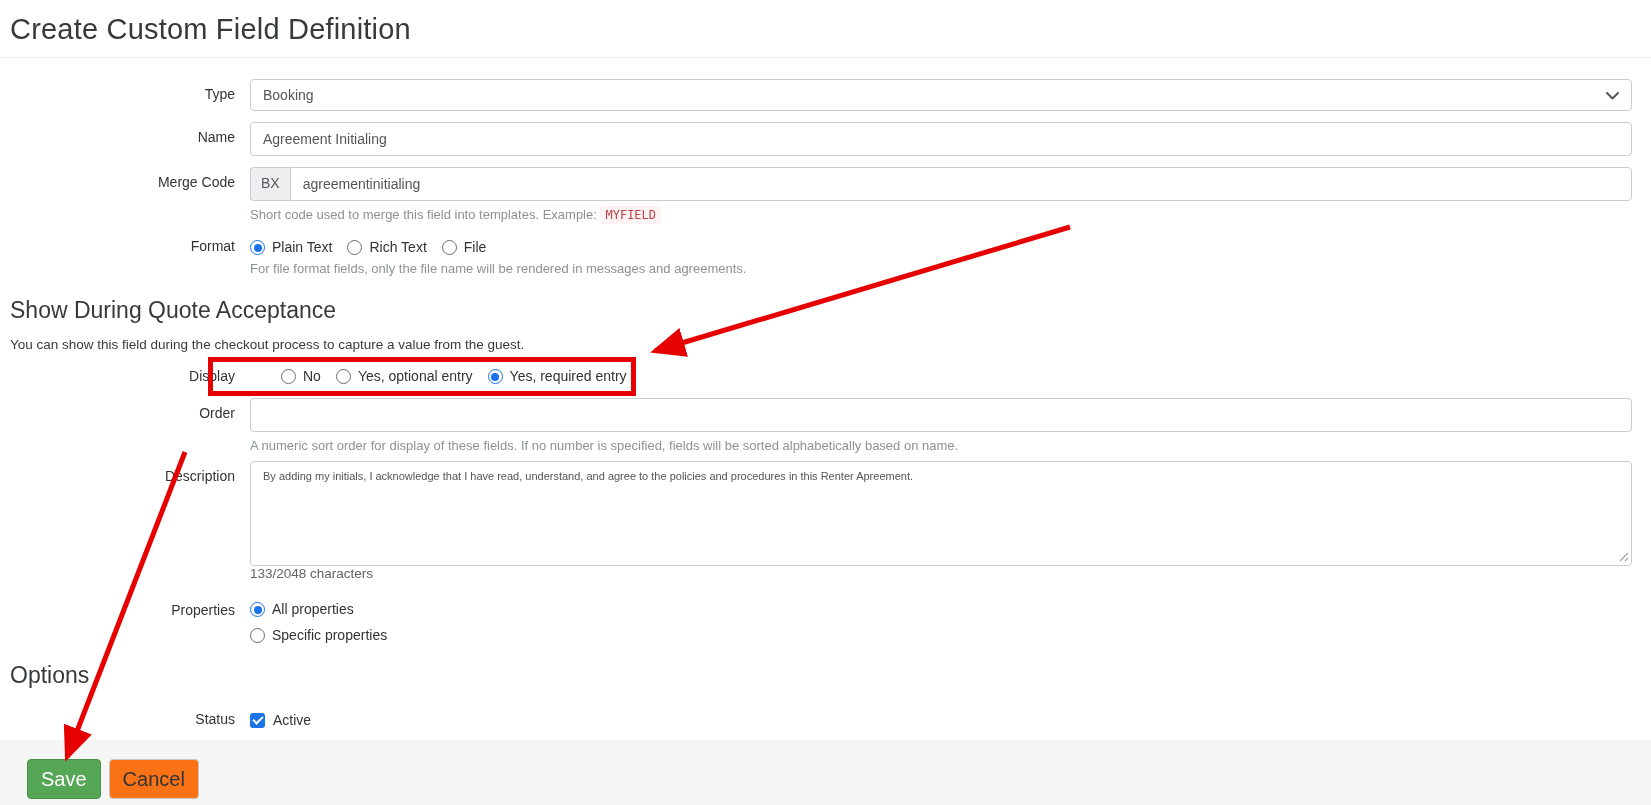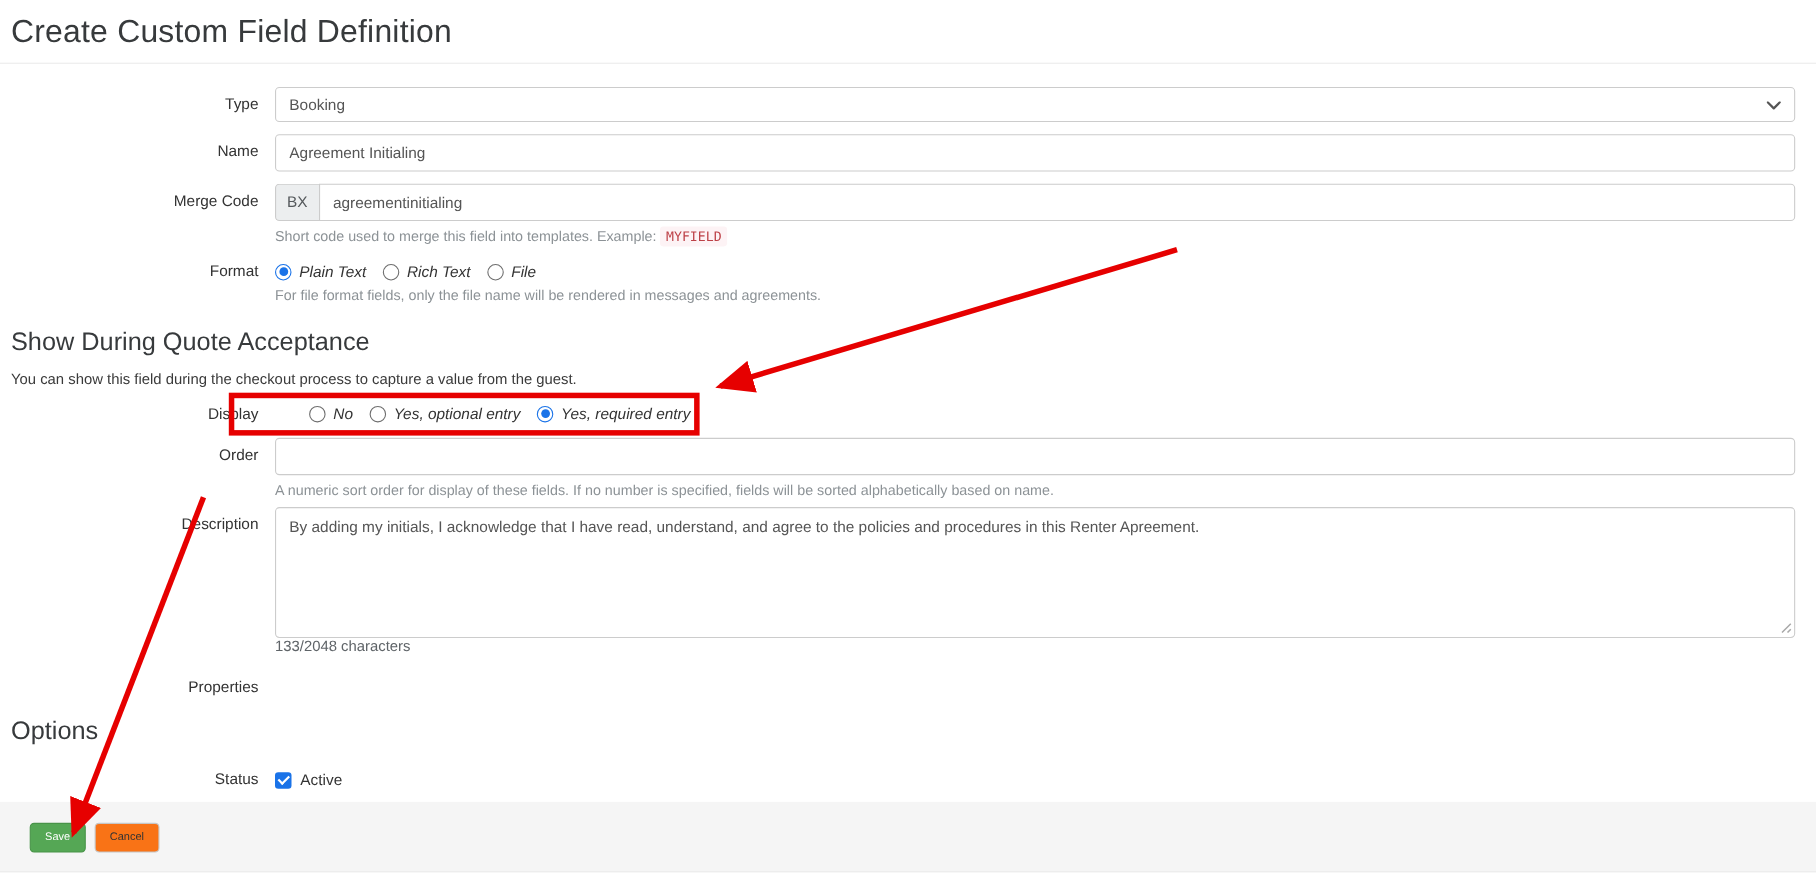--- a/index.html
+++ b/index.html
@@ -100,21 +100,21 @@
   .code-chip {
     font-family: "DejaVu Sans Mono", monospace;
     font-size: 12px;
     color: #bd4147;
     background: #fdf3f5;
     padding: 2px 5px;
     border-radius: 3px;
   }
   
   .radio-line { display: flex; align-items: center; padding-top: 8px; }
-  .radio-option { display: inline-flex; align-items: center; margin-right: 15px; cursor: pointer; font-style: italic; }
+  .radio-option { display: inline-flex; align-items: flex-end; margin-right: 15px; cursor: pointer; }
   .radio-dot {
     width: 15px; height: 15px;
     border: 1.5px solid #6e6e6e;
     border-radius: 50%;
     background: #fff;
     margin-right: 7px;
     flex: 0 0 auto;
     position: relative;
   }
   .radio-option.checked .radio-dot { border-color: #1a73e8; }
@@ -156,42 +156,42 @@
     top: -9px;
     width: 428px;
     height: 39px;
     border: 5px solid #e60000;
     pointer-events: none;
   }
   
   .textarea-wrap { position: relative; }
   .textarea-box {
     display: block;
-    height: 119px;
+    height: 105px;
     padding: 7px 12px;
-    font-size: 14px;
+    font-size: 11px;
     line-height: 1.45;
     resize: none;
     outline: none;
     overflow: hidden;
   }
   .resize-grip { position: absolute; right: 3px; bottom: 4px; line-height: 0; }
   .char-count { margin-top: 0; font-size: 13.5px; color: #5f6468; }
   
   .footer-bar {
     margin-top: 12px;
     background: #f5f5f5;
     border-bottom: 1px solid #ebebeb;
     padding: 19px 0 17px 27px;
     display: flex;
     align-items: center;
   }
   .btn {
     font-family: "Liberation Sans", sans-serif;
-    font-size: 10px;
+    font-size: 20px;
     padding: 6px 13px;
     border-radius: 4px;
     cursor: pointer;
     line-height: 1.3;
   }
   .btn-save {
     background: #55a755;
     border: 1px solid #489348;
     color: #fff;
   }
@@ -314,20 +314,34 @@
               <path d="M10 2 L2 10 M10 7 L7 10" stroke="#a9a9a9" stroke-width="1.4" fill="none"></path>
             </svg>
         </span>
       </div>
       <div class="char-count">133/2048 characters</div>
     </div>
   </div>
 
   <div class="form-row" style="margin-top:20px;">
     <div class="label-col" style="padding-top:1px;">Properties</div>
+    <div class="field-col stacked">
+      <div class="radio-line">
+        <span class="radio-option checked">
+          <span class="radio-dot"></span>
+          <span class="opt-label">All properties</span>
+        </span>
+      </div>
+      <div class="radio-line">
+        <span class="radio-option">
+          <span class="radio-dot"></span>
+          <span class="opt-label">Specific properties</span>
+        </span>
+      </div>
+    </div>
   </div>
 
   <h2 class="section-heading" style="margin-top:19px;">Options</h2>
 
   <div class="form-row" style="margin-top:15px;">
     <div class="label-col" style="padding-top:7px;">Status</div>
     <div class="field-col">
       <div class="checkbox-line">
         <span class="checkbox"></span>
         <span class="opt-label" style="font-size:14px;color:#333;">Active</span>

